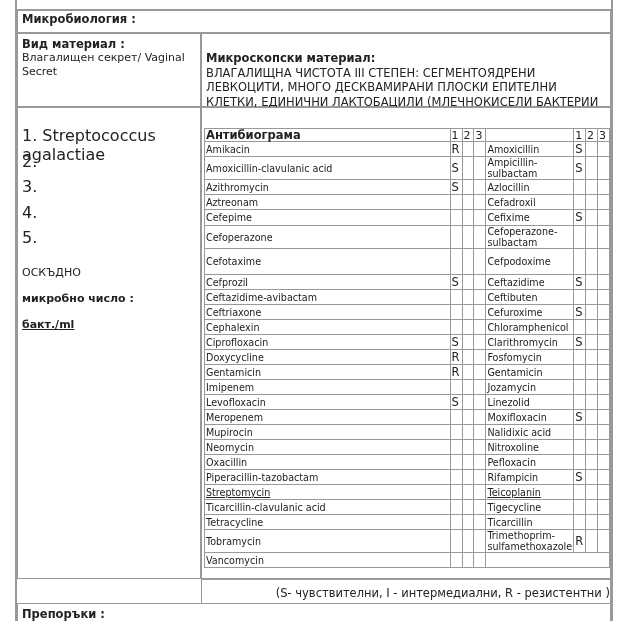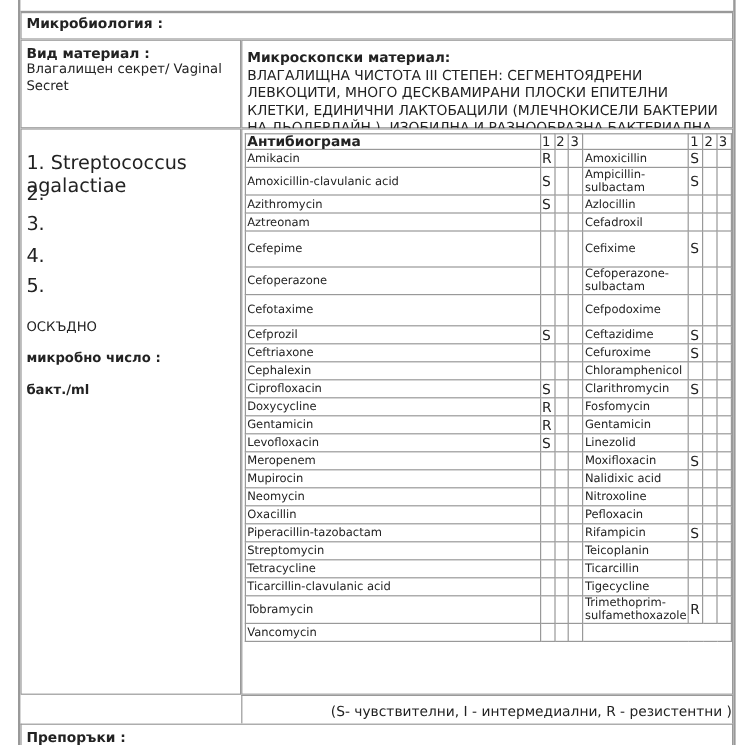--- a/index.html
+++ b/index.html
@@ -14,28 +14,28 @@
     border-left: 2px solid #999; border-right: 2px solid #999;
   }
   .box {
     position: absolute; border: 1px solid #999; background: #fff;
   }
   .b { font-weight: bold; }
   .t13 { font-size: 11.5px; }
   .t12 { font-size: 11px; }
   .hdr-micro { left: 17px; top: 10px; width: 594px; height: 23px; padding: 1px 4px; font-size: 11.5px; font-weight: bold; }
   .vid { left: 17px; top: 33px; width: 184px; height: 74px; padding: 3px 4px; line-height: 14px; }
-  .micro { left: 201px; top: 33px; width: 410px; height: 74px; padding: 7px 4px; line-height: 14.5px; font-size: 11.5px; }
+  .micro { left: 201px; top: 33px; width: 410px; height: 74px; padding: 17px 4px; line-height: 14.5px; font-size: 11.5px; }
   .orgbox { left: 17px; top: 107px; width: 184px; height: 472px; }
   .orglist { position: absolute; left: 4px; top: 18px; font-size: 16px; }
   .orglist .item { height: 25.5px; }
   .ost { position: absolute; left: 4px; font-size: 11px; }
   .abgbox { left: 201px; top: 107px; width: 410px; height: 472px; }
   table.abg {
-    position: absolute; left: 2px; top: 3px; border-collapse: collapse;
+    position: absolute; left: 2px; top: 20px; border-collapse: collapse;
     font-size: 9.6px; table-layout: fixed;
   }
   table.abg td { border: 1px solid #999; padding: 0 1px; line-height: 11px; vertical-align: middle; }
   table.abg td.num { text-align: left; font-size: 11px; padding-left: 1px; }
   table.abg td.res { font-size: 11.5px; }
   .legend { left: 201px; top: 579px; width: 410px; height: 24px; text-align: right; font-size: 11.5px; padding-top: 6px; border-top: 1px solid #999; border-bottom: none; }
   .prep { left: 17px; top: 603px; width: 594px; height: 30px; padding: 3px 4px; font-size: 11.5px; font-weight: bold; border-bottom: none; }
   .topline { position: absolute; left: 17px; top: 0; width: 594px; height: 10px; border-bottom: 1px solid #999; }
 </style>
 </head>
@@ -59,21 +59,21 @@
 <div class="box orgbox">
   <div class="orglist">
     <div class="item">1. Streptococcus agalactiae</div>
     <div class="item">2.</div>
     <div class="item">3.</div>
     <div class="item">4.</div>
     <div class="item">5.</div>
   </div>
   <div class="ost" style="top:158px;">ОСКЪДНО</div>
   <div class="ost b" style="top:184px;">микробно число :</div>
-  <div class="ost b" style="top:210px;">бакт./ml</div>
+  <div class="ost b" style="top:210px;text-decoration:underline;">бакт./ml</div>
 </div>
 
 <div class="box abgbox">
   <table class="abg">
     <colgroup>
       <col style="width:250px">
         <col style="width:12px">
         <col style="width:12px">
         <col style="width:12px">
       <col style="width:82px">
@@ -125,21 +125,21 @@
         <tr style="height: 15px;">
           <td>Aztreonam</td>
           <td class="res"></td>
           <td class="res"></td>
           <td class="res"></td>
           <td>Cefadroxil</td>
           <td class="res"></td>
           <td class="res"></td>
           <td class="res"></td>
         </tr>
-        <tr style="height: 30px;">
+        <tr style="height: 16px;">
           <td>Cefepime</td>
           <td class="res"></td>
           <td class="res"></td>
           <td class="res"></td>
           <td>Cefixime</td>
           <td class="res">S</td>
           <td class="res"></td>
           <td class="res"></td>
         </tr>
         <tr style="height: 23px;">
@@ -162,20 +162,30 @@
           <td class="res"></td>
           <td class="res"></td>
         </tr>
         <tr style="height: 15px;">
           <td>Cefprozil</td>
           <td class="res">S</td>
           <td class="res"></td>
           <td class="res"></td>
           <td>Ceftazidime</td>
           <td class="res">S</td>
+          <td class="res"></td>
+          <td class="res"></td>
+        </tr>
+        <tr style="height: 15px;">
+          <td>Ceftazidime-avibactam</td>
+          <td class="res"></td>
+          <td class="res"></td>
+          <td class="res"></td>
+          <td>Ceftibuten</td>
+          <td class="res"></td>
           <td class="res"></td>
           <td class="res"></td>
         </tr>
         <tr style="height: 15px;">
           <td>Ceftriaxone</td>
           <td class="res"></td>
           <td class="res"></td>
           <td class="res"></td>
           <td>Cefuroxime</td>
           <td class="res">S</td>
@@ -216,20 +226,30 @@
           <td>Gentamicin</td>
           <td class="res">R</td>
           <td class="res"></td>
           <td class="res"></td>
           <td>Gentamicin</td>
           <td class="res"></td>
           <td class="res"></td>
           <td class="res"></td>
         </tr>
         <tr style="height: 15px;">
+          <td>Imipenem</td>
+          <td class="res"></td>
+          <td class="res"></td>
+          <td class="res"></td>
+          <td>Jozamycin</td>
+          <td class="res"></td>
+          <td class="res"></td>
+          <td class="res"></td>
+        </tr>
+        <tr style="height: 15px;">
           <td>Levofloxacin</td>
           <td class="res">S</td>
           <td class="res"></td>
           <td class="res"></td>
           <td>Linezolid</td>
           <td class="res"></td>
           <td class="res"></td>
           <td class="res"></td>
         </tr>
         <tr style="height: 15px;">
@@ -275,46 +295,46 @@
         <tr style="height: 15px;">
           <td>Piperacillin-tazobactam</td>
           <td class="res"></td>
           <td class="res"></td>
           <td class="res"></td>
           <td>Rifampicin</td>
           <td class="res">S</td>
           <td class="res"></td>
           <td class="res"></td>
         </tr>
-        <tr style="height: 15px;">
+        <tr style="height: 15px; text-decoration: underline;">
           <td>Streptomycin</td>
           <td class="res"></td>
           <td class="res"></td>
           <td class="res"></td>
           <td>Teicoplanin</td>
           <td class="res"></td>
           <td class="res"></td>
           <td class="res"></td>
         </tr>
         <tr style="height: 15px;">
+          <td>Ticarcillin-clavulanic acid</td>
+          <td class="res"></td>
+          <td class="res"></td>
+          <td class="res"></td>
+          <td>Tigecycline</td>
+          <td class="res"></td>
+          <td class="res"></td>
+          <td class="res"></td>
+        </tr>
+        <tr style="height: 15px;">
           <td>Tetracycline</td>
           <td class="res"></td>
           <td class="res"></td>
           <td class="res"></td>
           <td>Ticarcillin</td>
-          <td class="res"></td>
-          <td class="res"></td>
-          <td class="res"></td>
-        </tr>
-        <tr style="height: 15px;">
-          <td>Ticarcillin-clavulanic acid</td>
-          <td class="res"></td>
-          <td class="res"></td>
-          <td class="res"></td>
-          <td>Tigecycline</td>
           <td class="res"></td>
           <td class="res"></td>
           <td class="res"></td>
         </tr>
         <tr style="height: 23px;">
           <td>Tobramycin</td>
           <td class="res"></td>
           <td class="res"></td>
           <td class="res"></td>
           <td>Trimethoprim-sulfamethoxazole</td>

